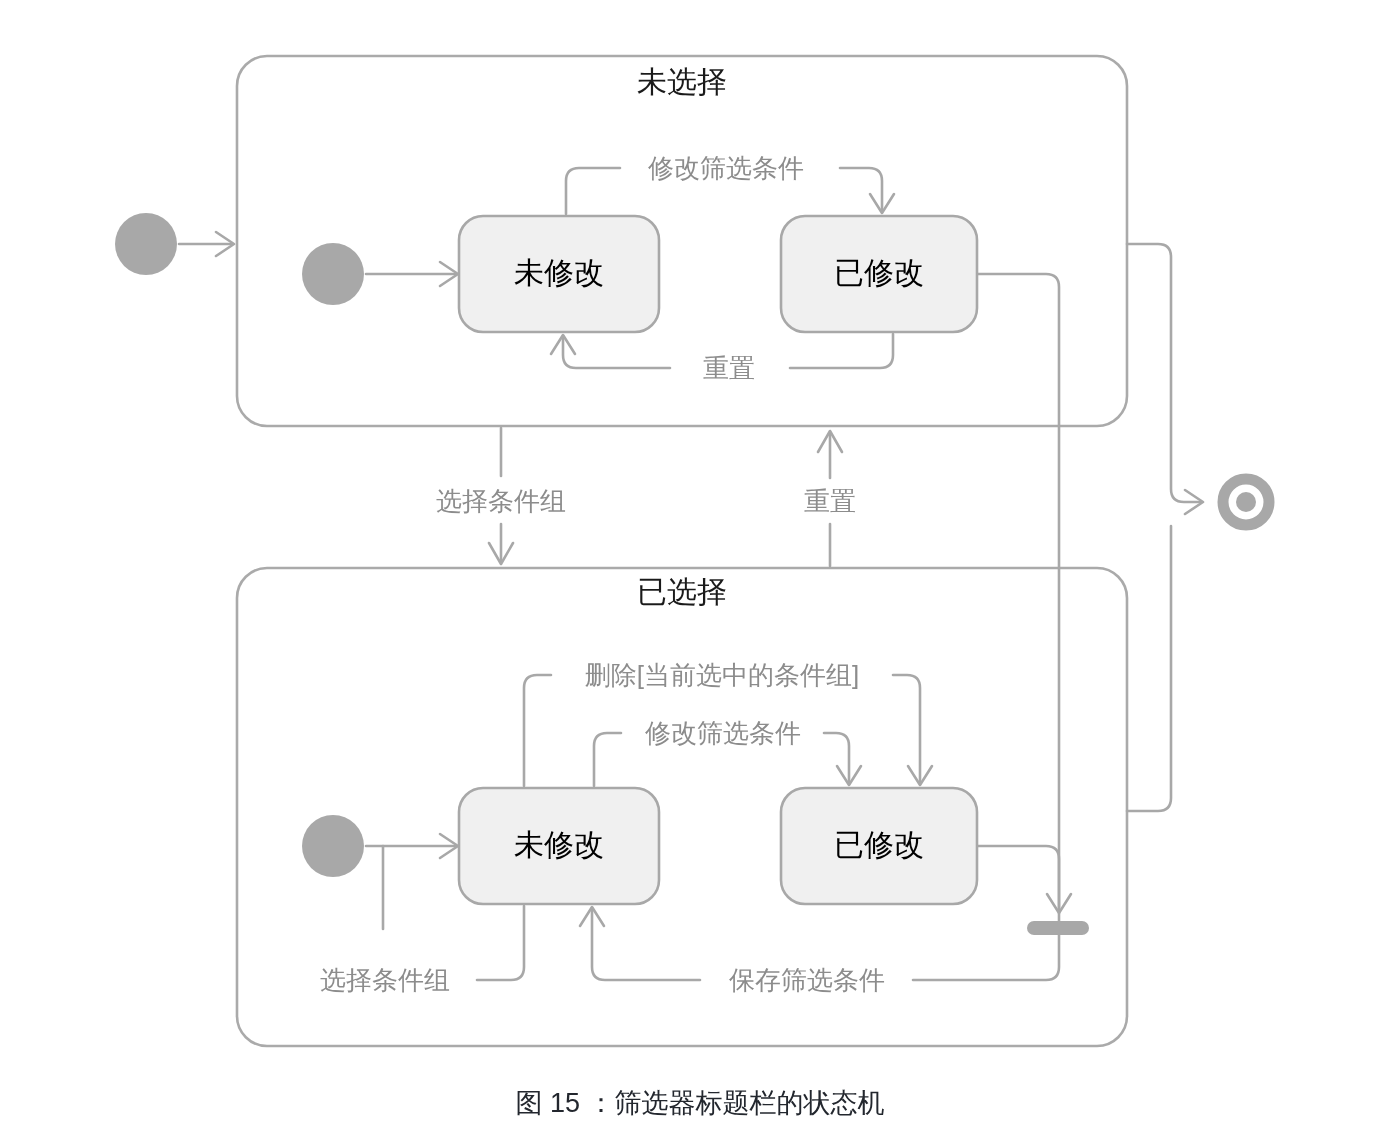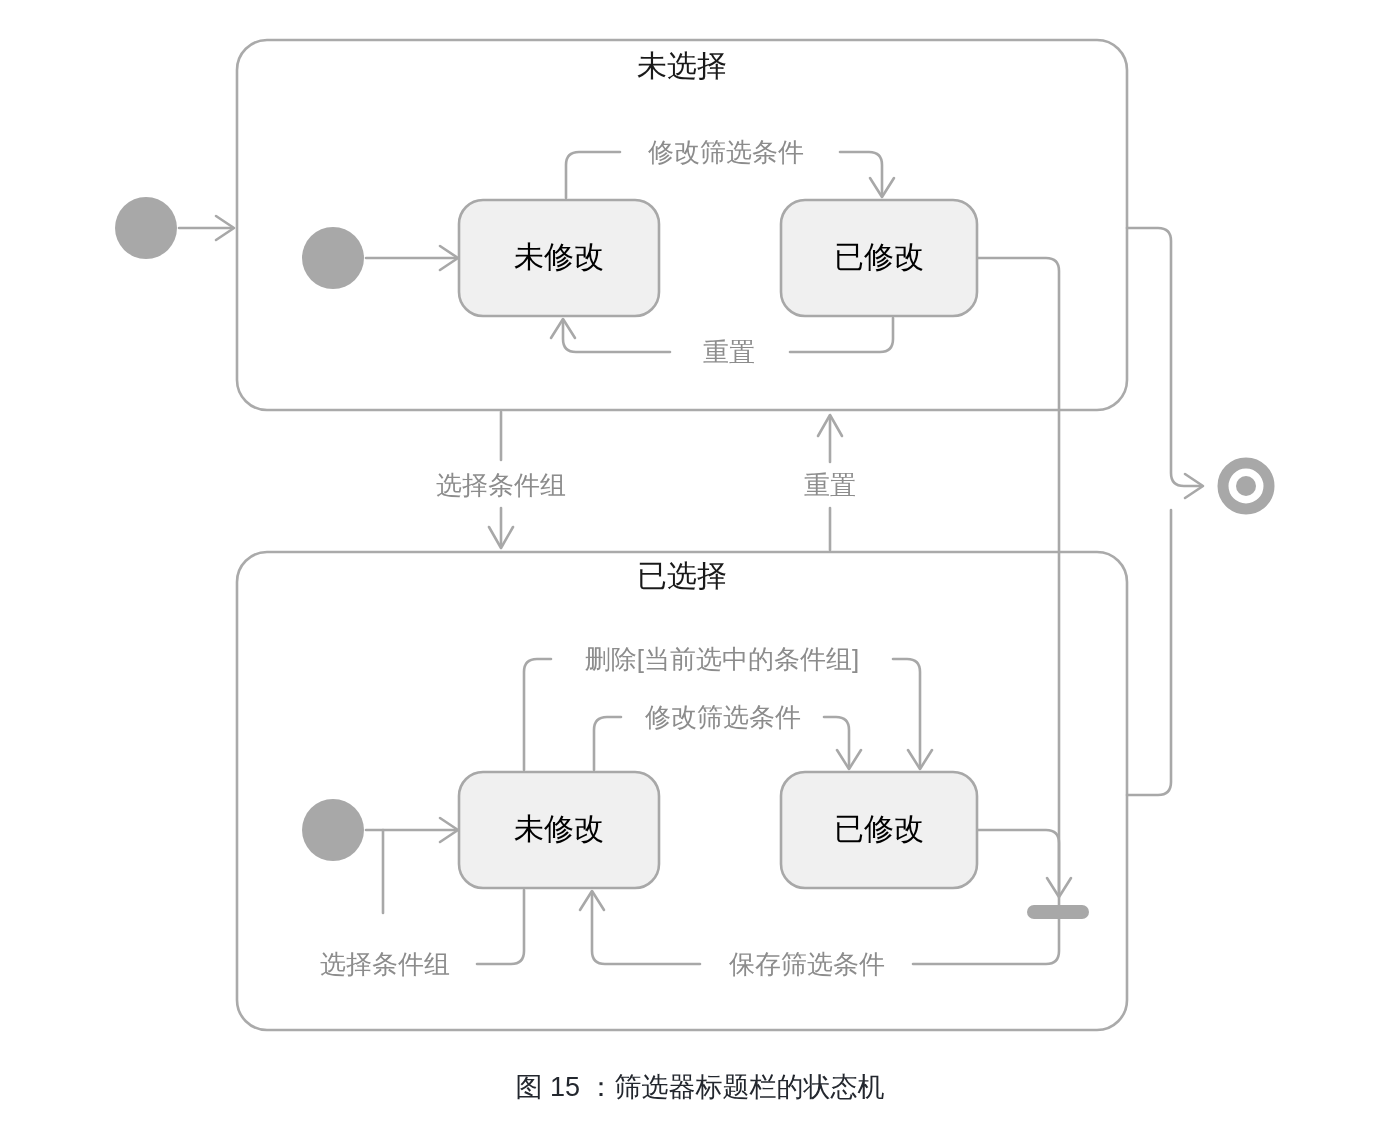--- a/index.html
+++ b/index.html
@@ -10,20 +10,21 @@
   body {
     width: 1400px;
     height: 1146px;
     font-family: "Liberation Sans", "DejaVu Sans", sans-serif;
     overflow: hidden;
   }
   #diagram-root {
     position: relative;
     width: 1400px;
     height: 954px;
+    margin-top: 16px;
   }
   svg.canvas {
     display: block;
     width: 1400px;
     height: 1146px;
   }
   text { font-family: "Liberation Sans", "DejaVu Sans", sans-serif; }
   .composite-title {
     font-size: 30px;
     fill: #1a1a1a;

